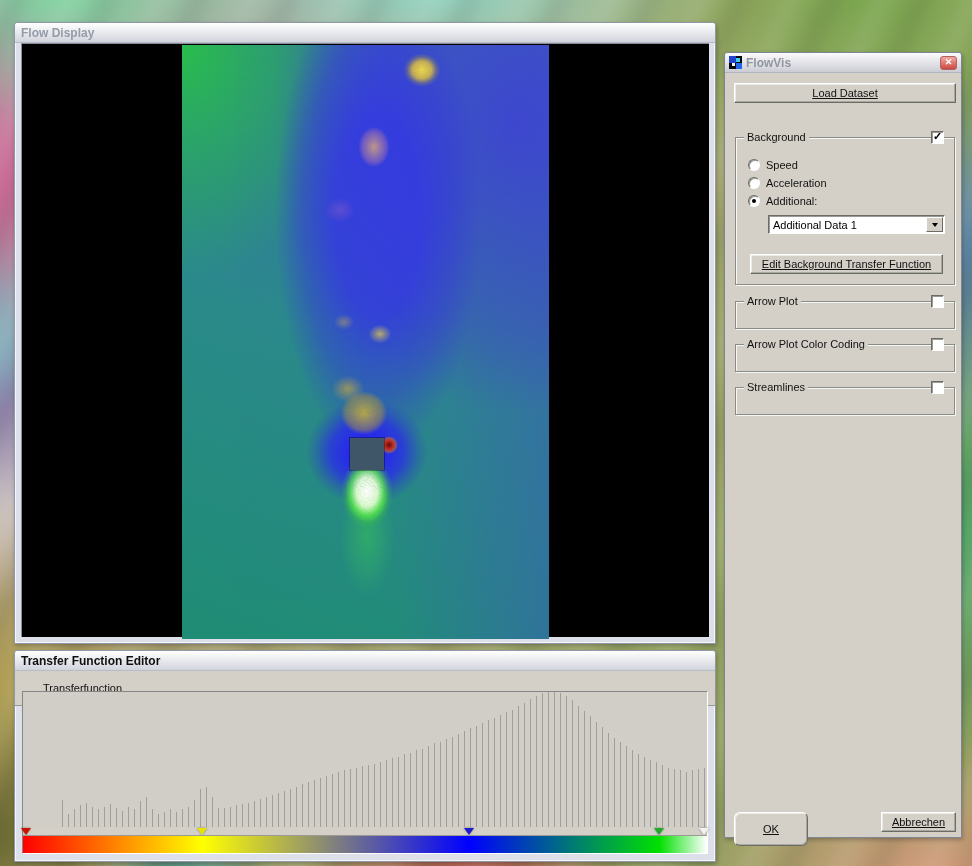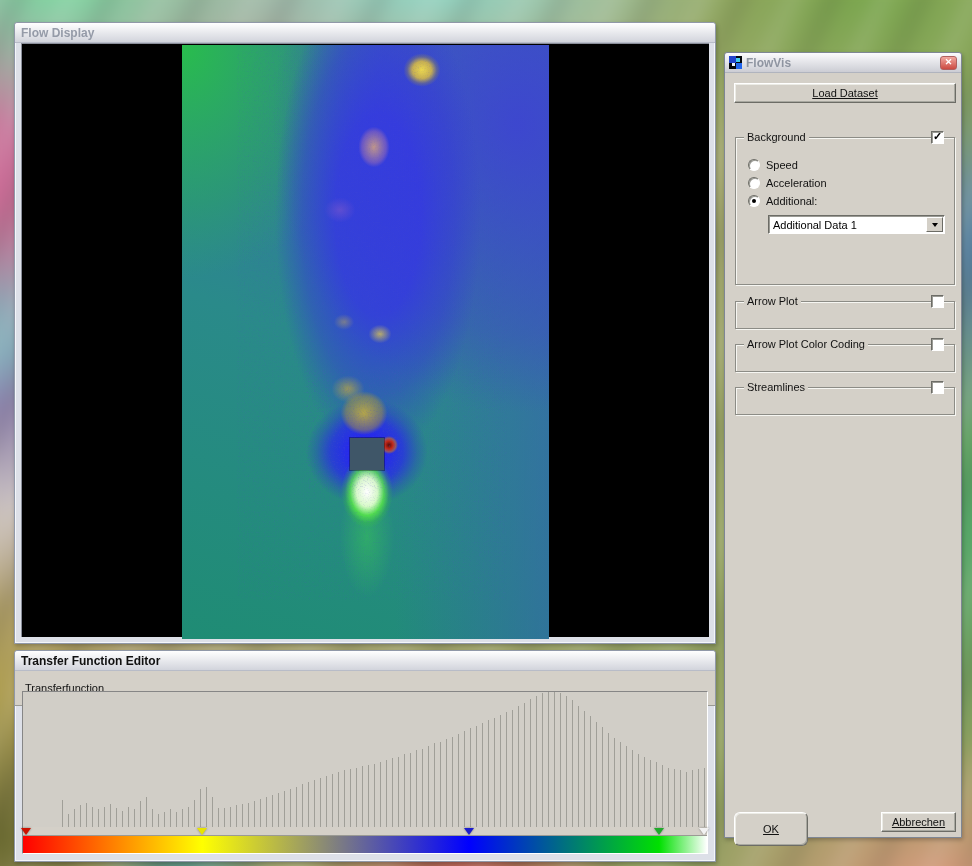--- a/index.html
+++ b/index.html
@@ -60,21 +60,21 @@
       radial-gradient(ellipse 225px 265px at 0px 0px, rgba(40,192,72,.95), rgba(40,170,92,.5) 60%, transparent 88%),
       linear-gradient(200deg, #3a6fb0, #2a8a8a 52%, #1f8c74 100%);
   }
   #flow-noise { position:absolute; left:0; top:0; opacity:.5; }
   #obstacle { position:absolute; left:168px; top:393px; width:34px; height:32px;
               background:#3f5668; outline:1px solid rgba(0,0,0,.35); }
 
   
   #tfe-win { left:14px; top:650px; width:702px; height:212px; }
   #tfe-menubar { height:35px; background:#d4d0c8; border-bottom:1px solid #9a9a94;
-                 font-size:11px; color:#111; display:flex; align-items:center; padding:0 10px; }
+                 font-size:11px; color:#111; display:flex; align-items:center; padding:0 28px; }
   #tfe-body { position:absolute; left:7px; right:7px; top:40px; bottom:7px;
               border:1px solid; border-color:#868686 #ffffff #ffffff #868686; background:#d4d0c8; }
   #histogram { position:absolute; left:0; right:0; top:0; bottom:26px; background:#d1cec7; }
   .hbar { position:absolute; bottom:0; width:1px; background:#a09f98; }
   #marker-row { position:absolute; left:0; right:0; bottom:18px; height:8px; }
   .tfmarker { position:absolute; top:1px; width:0; height:0;
               border-left:5px solid transparent; border-right:5px solid transparent;
               border-top:7px solid #000; filter:drop-shadow(0 0 1px rgba(0,0,0,.4)); }
   #gradient-bar { position:absolute; left:0; right:0; bottom:0; height:18px;
                   border-top:1px solid #9a9a94; }
@@ -325,20 +325,23 @@
       <span class="radio-label">Additional:</span>
     </div>
 
     <div id="combo">
       <span class="value">Additional Data 1</span>
       <div id="combo-arrow-btn">
         <div class="arrow-down"></div>
       </div>
     </div>
 
+    <div class="btn" id="edit-btn">
+      <span>Edit Background Transfer Function</span>
+    </div>
   </div>
 
   <div class="groupbox" id="group-colorcoding">
     <span class="grouplabel">Arrow Plot Color Coding</span>
     <div class="groupcheck"></div>
   </div>
 
   <div class="groupbox" id="group-arrowplot">
     <span class="grouplabel">Arrow Plot</span>
     <div class="groupcheck"></div>

